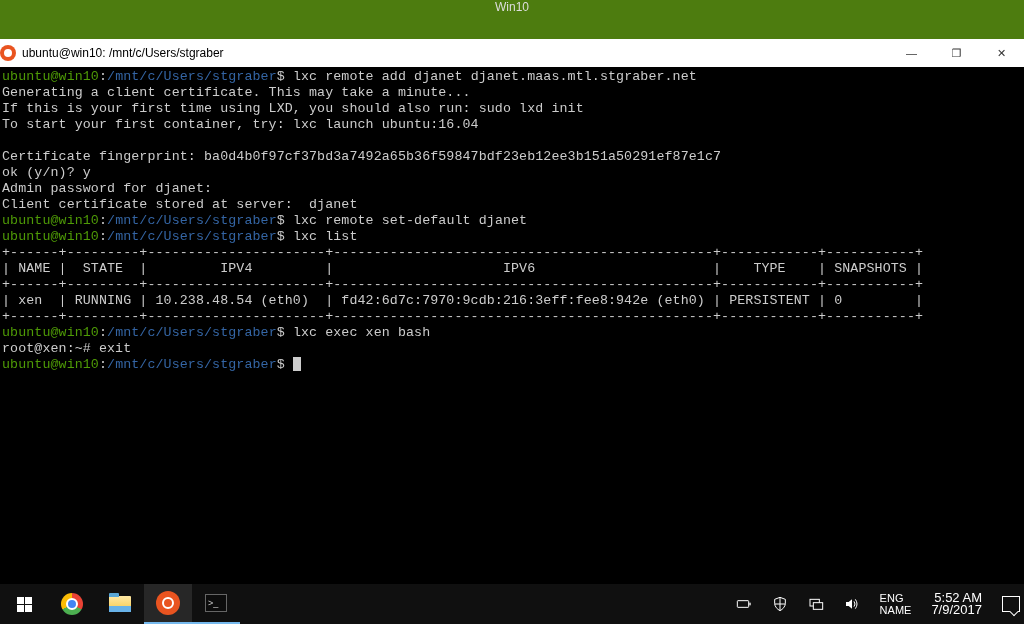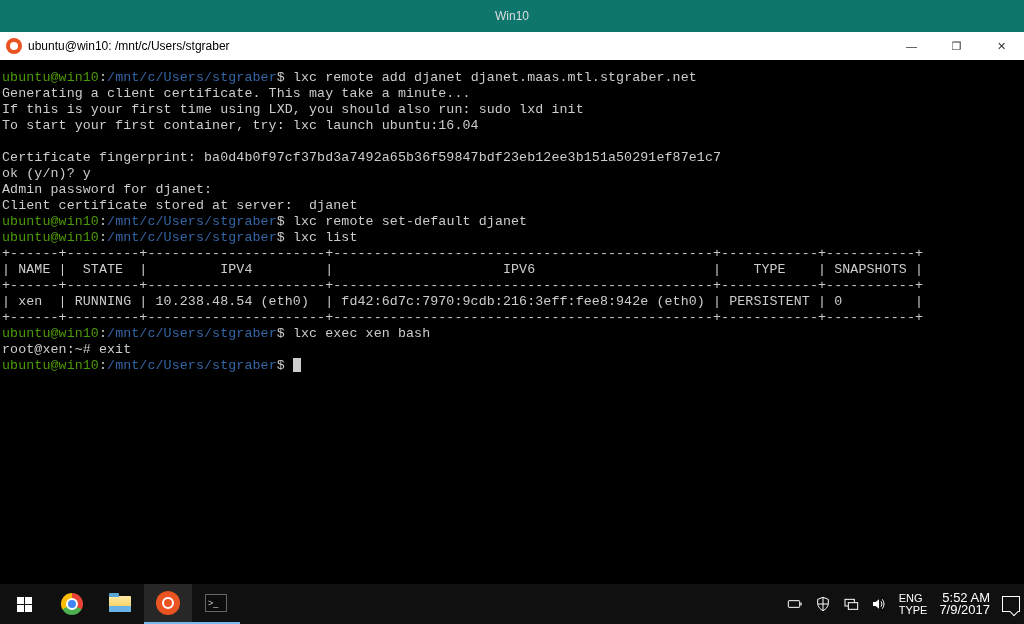--- a/index.html
+++ b/index.html
@@ -10,38 +10,37 @@
     body {
       width: 1024px;
       height: 624px;
       background: #000;
       font-family: "Consolas", "Courier New", monospace;
       font-size: 13px;
       overflow: hidden;
       position: relative;
     }
     .vm-titlebar {
-      height: 32px;
-      background: #0f766e;
+      height: 39px;
+      background: #4d7c0f;
       color: #ddd;
       display: flex;
-      align-items: center;
       justify-content: center;
       font-family: "Segoe UI", sans-serif;
       font-size: 12px;
     }
     .win-titlebar {
       height: 28px;
       background: #fff;
       color: #000;
       display: flex;
       align-items: center;
       font-family: "Segoe UI", sans-serif;
       font-size: 12px;
-      padding-left: 6px;
+      padding-left: 0;
     }
     .win-titlebar .icon {
       width: 16px;
       height: 16px;
       background: #e95420;
       border-radius: 50%;
       margin-right: 6px;
       display: inline-flex;
       align-items: center;
       justify-content: center;
@@ -65,21 +64,21 @@
       display: flex;
       align-items: center;
       justify-content: center;
       font-family: "Segoe UI Symbol", sans-serif;
       font-size: 11px;
       color: #333;
     }
     .terminal {
       background: #000;
       color: #ccc;
-      padding: 10px 2px;
+      padding: 2px 2px;
       height: 472px;
       line-height: 16px;
       white-space: pre;
       font-size: 13.3px;
       letter-spacing: 0.1px;
     }
     .prompt-user { color: #4e9a06; }
     .prompt-path { color: #3465a4; }
     .prompt-sep { color: #ccc; }
     .cursor {
@@ -205,21 +204,21 @@
       align-items: center;
       justify-content: flex-start;
       padding-left: 2px;
       color: #ccc;
       font-size: 9px;
     }
     .taskbar .tray {
       margin-left: auto;
       display: flex;
       align-items: center;
-      gap: 12px;
+      gap: 20px;
       padding-right: 4px;
       font-size: 11px;
     }
     .tray svg {
       width: 16px;
       height: 16px;
       stroke: #fff;
       fill: none;
       stroke-width: 1.5;
     }
@@ -325,21 +324,21 @@
         <rect x="3" y="5" width="14" height="10"></rect>
         <rect x="8" y="10" width="14" height="10" fill="#101010"></rect>
       </svg>
     <svg viewBox="0 0 24 24">
         <path d="M3 9 H7 L12 5 V19 L7 15 H3 Z" fill="#fff" stroke="none"></path>
         <path d="M15 8 Q18 12 15 16"></path>
         <path d="M17 5 Q22 12 17 19"></path>
       </svg>
     <div class="lang">
       <div>ENG</div>
-      <div>TYPE</div>
+      <div>NAME</div>
     </div>
     <div class="clock">
       <div>5:52 AM</div>
       <div>7/9/2017</div>
     </div>
     <div class="notif"></div>
   </div>
 </div>
 
 </body></html>

